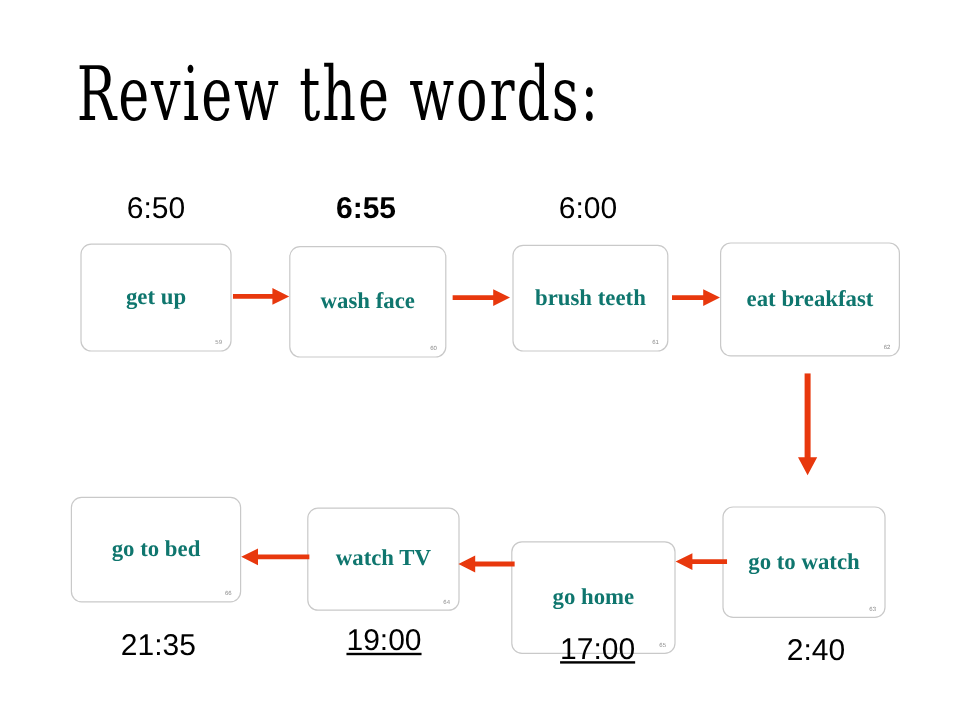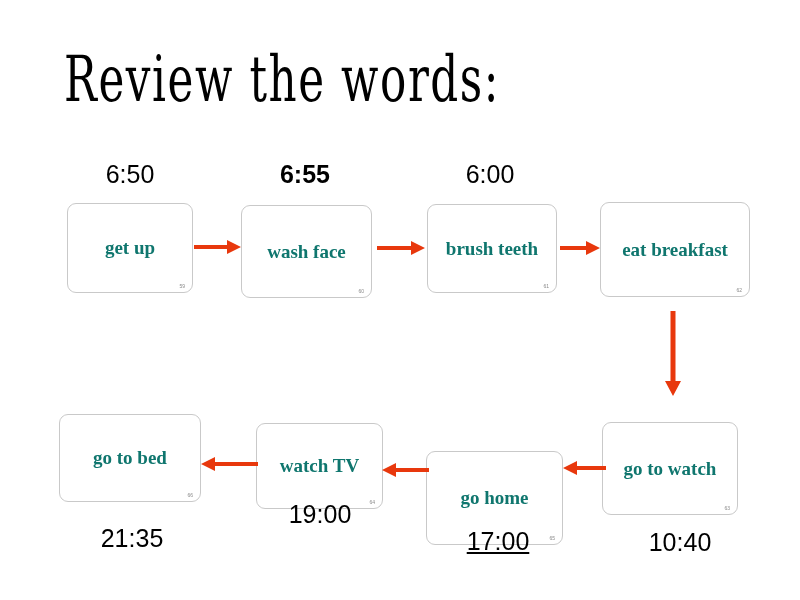--- a/index.html
+++ b/index.html
@@ -174,17 +174,17 @@
     </svg>
   </div>
 
   <div class="arrow" style="left:562px; top:459px;">
     <svg width="44" height="18" viewBox="0 0 44 18">
       <path d="M44 7 H15 V2 L1 9 L15 16 V11 H44 Z" fill="#e8380d"></path>
     </svg>
   </div>
 
   <div class="time" style="left:70px; top:524px; width:124px;">21:35</div>
-  <div class="time" style="left:258px; top:500px; width:124px;">19:00</div>
+  <div class="time" style="left:258px; top:520px; width:124px;text-decoration:underline;">19:00</div>
   <div class="time" style="left:436px; top:527px; width:124px;text-decoration:underline;">17:00</div>
-  <div class="time" style="left:618px; top:528px; width:124px;">10:40</div>
+  <div class="time" style="left:618px; top:528px; width:124px;">2:40</div>
 
 </div>
 
 </body></html>

